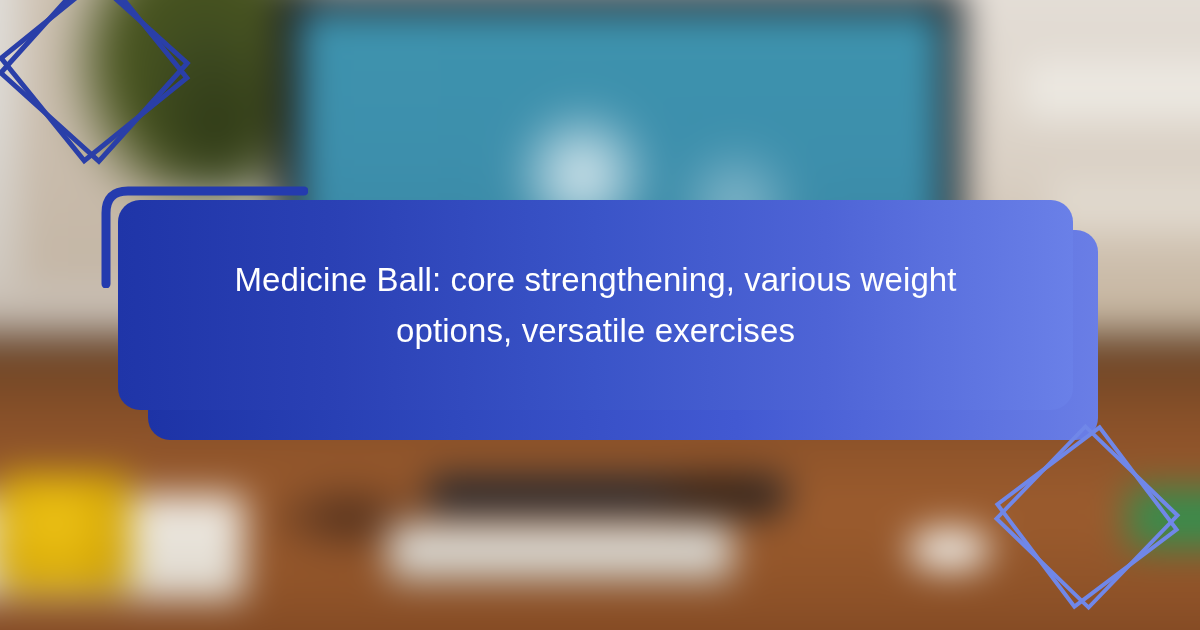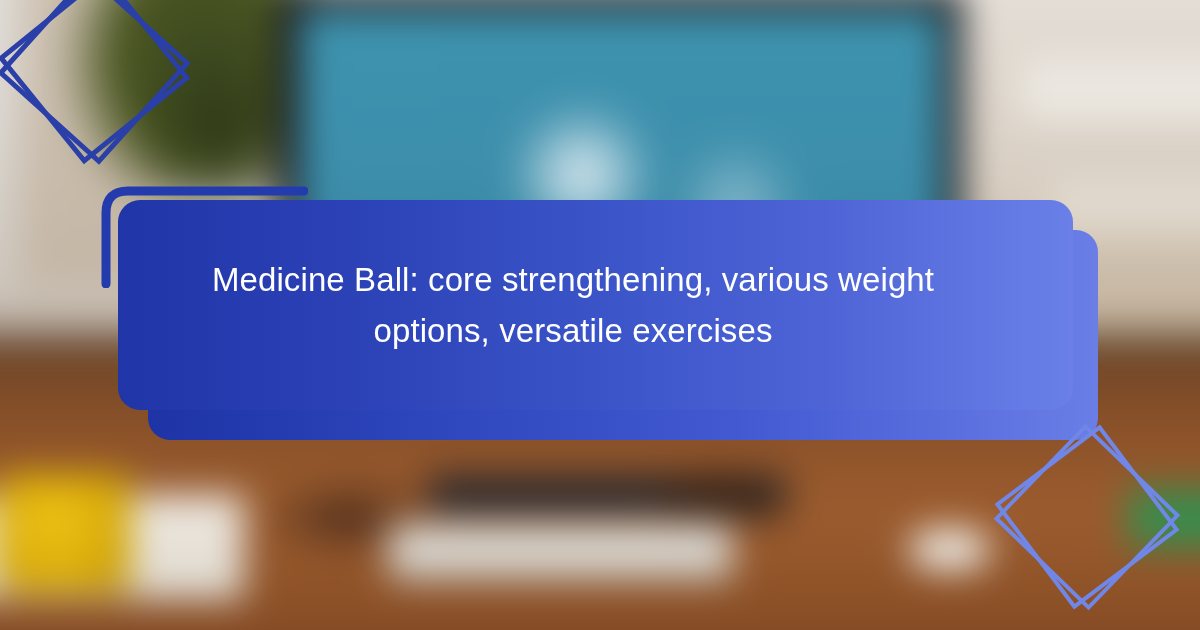--- a/index.html
+++ b/index.html
@@ -204,20 +204,21 @@
   .card-front {
     position: absolute;
     left: 118px;
     top: 200px;
     width: 955px;
     height: 210px;
     border-radius: 22px;
     background: linear-gradient(90deg, #1f35a8 0%, #2a40b4 22%, #3a54c8 50%, #4e64d6 74%, #6a80e8 100%);
     display: flex;
     align-items: center;
+    justify-content: center;
     box-sizing: border-box;
     padding: 0 90px;
   }
   .card-title {
     color: #ffffff;
     font-family: "Liberation Sans", sans-serif;
     font-size: 33px;
     line-height: 1.55;
     font-weight: 400;
     text-align: center;

